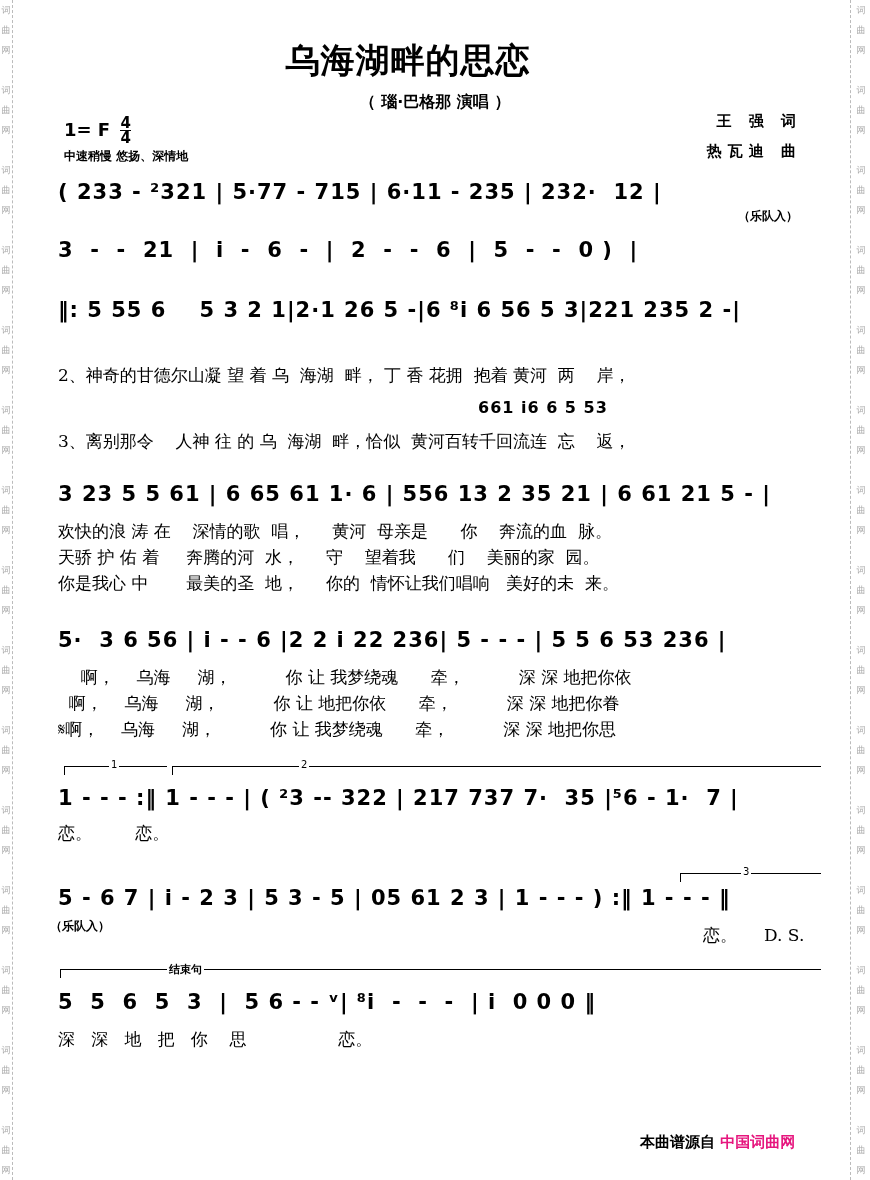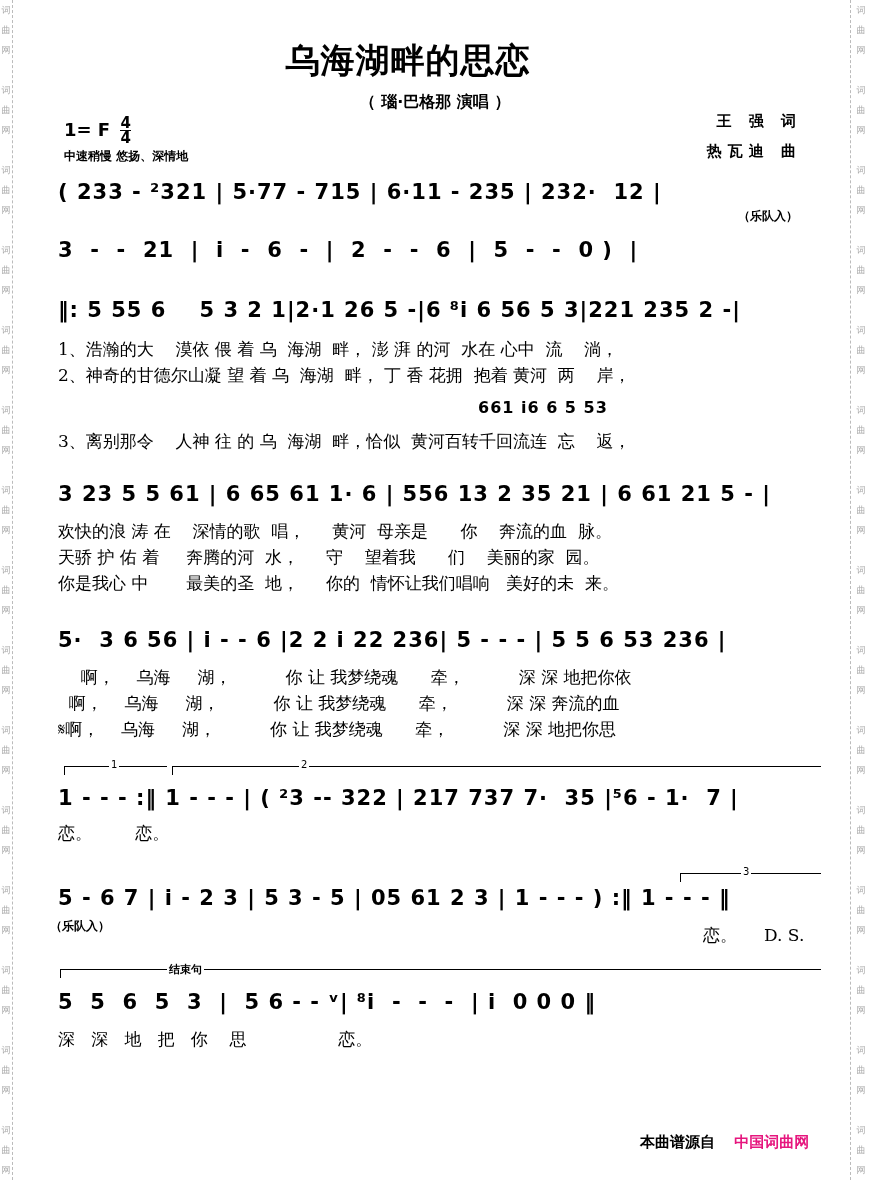--- a/index.html
+++ b/index.html
@@ -18,21 +18,21 @@
   .frac .n { border-bottom:1px solid #000; }
   .tempo { left:64px; top:148px; font-size:12px; font-weight:bold; }
   .credit { right:68px; font-size:15px; font-weight:bold; letter-spacing:6px; }
   .row { position:absolute; left:58px; width:770px; }
   .notes { font-size:21px; font-weight:bold; letter-spacing:1px; white-space:pre; font-family:"DejaVu Sans",sans-serif; }
   .lyric { position:absolute; font-size:17px; white-space:pre; font-family:"DejaVu Serif",serif; }
   .bracket { position:absolute; border-top:1px solid #000; border-left:1px solid #000; height:8px; }
   .bracket .lbl { position:absolute; top:-8px; background:#fff; font-size:10px; padding:0 2px; }
   .small { font-size:12px; font-weight:bold; }
   .footer { top:1133px; left:640px; font-size:15px; font-weight:bold; }
-  .footer .brand { color:#e6167e; margin-left:14px; }
+  .footer .brand { color:#e6167e; }
 </style>
 </head>
 <body>
 
 <div class="margin left" id="wmL">
     <span class="wm">词</span>
     <span class="wm">曲</span>
     <span class="wm">网</span>
     <span class="wm">&nbsp;</span>
     <span class="wm">词</span>
@@ -170,37 +170,36 @@
   <div class="notes">( 233 - ²321 | 5·77 - 715 | 6·11 - 235 | 232·  12 |</div>
   <div class="abs small" style="left:680px;top:28px">（乐队入）</div>
 </div>
 
 <div class="row" style="top:238px">
   <div class="notes">3  -  -  21  |  i  -  6  -  |  2  -  -  6  |  5  -  -  0 )  |</div>
 </div>
 
 <div class="row" style="top:298px">
   <div class="notes">‖: 5 55 6    5 3 2 1|2·1 26 5 -|6 ⁸i 6 56 5 3|221 235 2 -|</div>
-  <div class="lyric" style="top:40px;left:0">1、浩瀚的大    漠依 偎 着 乌  海湖  畔， 澎 湃 的河  水在 心中  流    淌，</div>
   <div class="lyric" style="top:66px;left:0">2、神奇的甘德尔山凝 望 着 乌  海湖  畔， 丁 香 花拥  抱着 黄河  两    岸，</div>
   <div class="abs notes" style="top:100px;left:420px;font-size:16px">661 i6 6 5 53</div>
   <div class="lyric" style="top:132px;left:0">3、离别那令    人神 往 的 乌  海湖  畔，恰似  黄河百转千回流连  忘    返，</div>
 </div>
 
 <div class="row" style="top:482px">
   <div class="notes">3 23 5 5 61 | 6 65 61 1· 6 | 556 13 2 35 21 | 6 61 21 5 - |</div>
   <div class="lyric" style="top:38px;left:0">欢快的浪 涛 在    深情的歌  唱，     黄河  母亲是      你    奔流的血  脉。</div>
   <div class="lyric" style="top:90px;left:0">你是我心 中       最美的圣  地，     你的  情怀让我们唱响   美好的未  来。</div>
   <div class="lyric" style="top:64px;left:0">天骄 护 佑 着     奔腾的河  水，     守    望着我      们    美丽的家  园。</div>
 </div>
 
 <div class="row" style="top:628px">
   <div class="notes">5·  3 6 56 | i - - 6 |2 2 i 22 236| 5 - - - | 5 5 6 53 236 |</div>
   <div class="lyric" style="top:38px;left:12px">  啊，    乌海     湖，          你 让 我梦绕魂      牵，          深 深 地把你依</div>
-  <div class="lyric" style="top:64px;left:0">  啊，    乌海     湖，          你 让 我梦绕魂      牵，          深 深 奔流的血</div>
+  <div class="lyric" style="top:64px;left:0">  啊，    乌海     湖，          你 让 地把你依      牵，          深 深 地把你眷</div>
   <div class="lyric" style="top:90px;left:0">𝄋啊，    乌海     湖，          你 让 我梦绕魂      牵，          深 深 地把你思</div>
 </div>
 
 <div class="bracket" style="left:64px;top:766px;width:102px">
   <span class="lbl" style="left:44px">1</span>
 </div>
 <div class="bracket" style="left:172px;top:766px;width:648px">
   <span class="lbl" style="left:126px">2</span>
 </div>
 <div class="row" style="top:786px">

